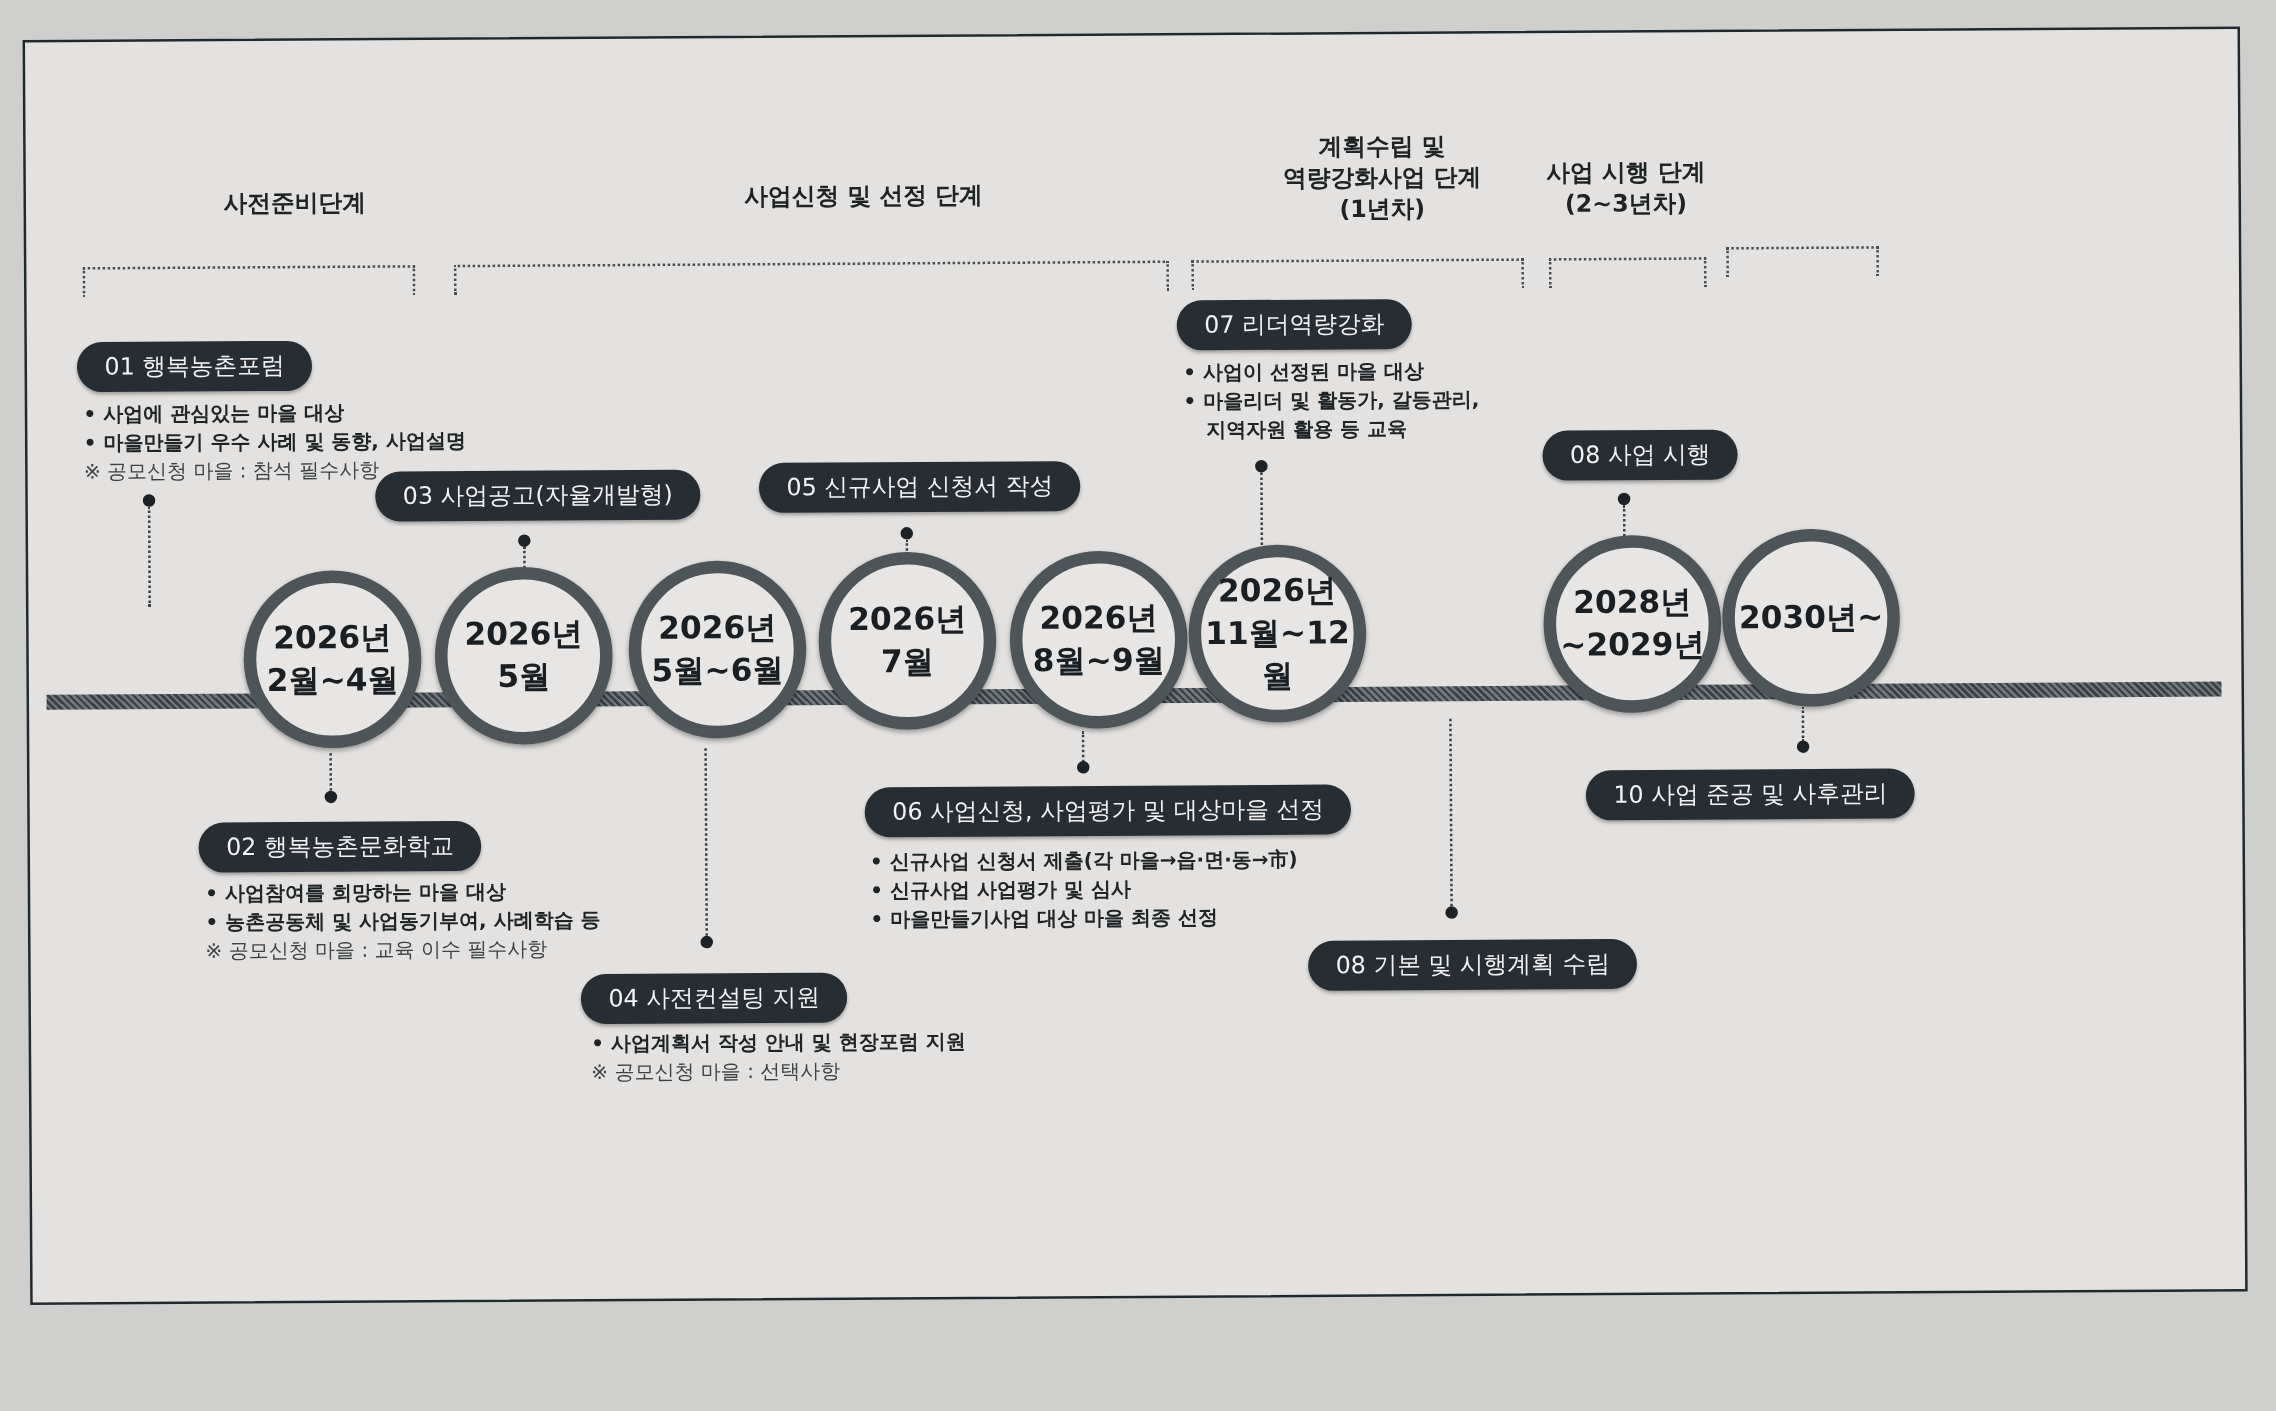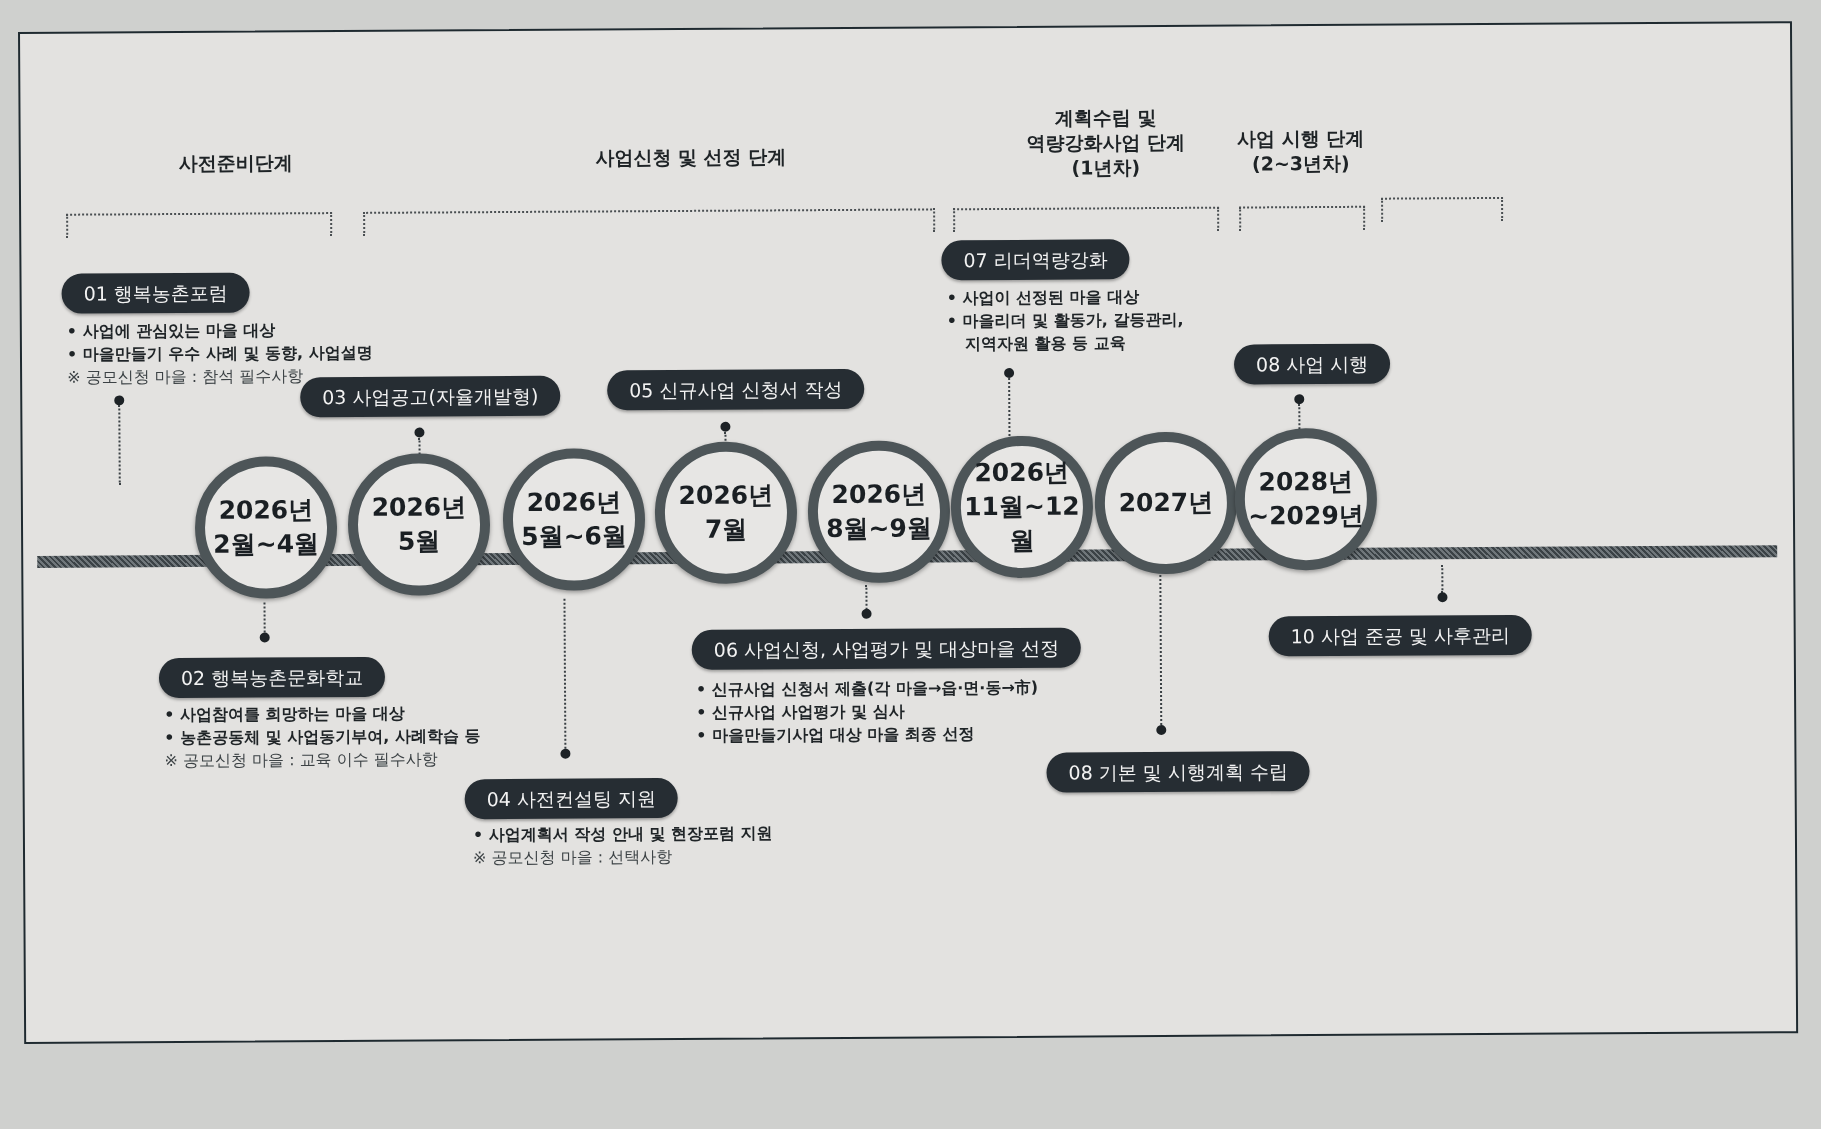--- a/index.html
+++ b/index.html
@@ -129,26 +129,26 @@
     <div>7월</div>
   </div>
   <div class="node" style="left:785px;top:412px;">
     <div>2026년</div>
     <div>8월~9월</div>
   </div>
   <div class="node" style="left:928px;top:408px;">
     <div>2026년</div>
     <div>11월~12월</div>
   </div>
-  <div class="node" style="left:1072px;top:405px;">
-    <div>2027년</div>
-  </div>
   <div class="node" style="left:1212px;top:402px;">
     <div>2028년</div>
     <div>~2029년</div>
+  </div>
+  <div class="node" style="left:1355px;top:398px;">
+    <div>2030년~</div>
   </div>
 
   <div class="connector" style="left:240px;top:570px;height:30px;"></div>
   <div class="dot" style="left:236px;top:600px;"></div>
   <div class="pill" style="left:135px;top:625px;">02 행복농촌문화학교</div>
   <div class="desc" style="left:140px;top:670px;">
     <div class="bullet">사업참여를 희망하는 마을 대상</div>
     <div class="bullet">농촌공동체 및 사업동기부여, 사례학습 등</div>
     <div class="note">※ 공모신청 마을 : 교육 이수 필수사항</div>
   </div>

